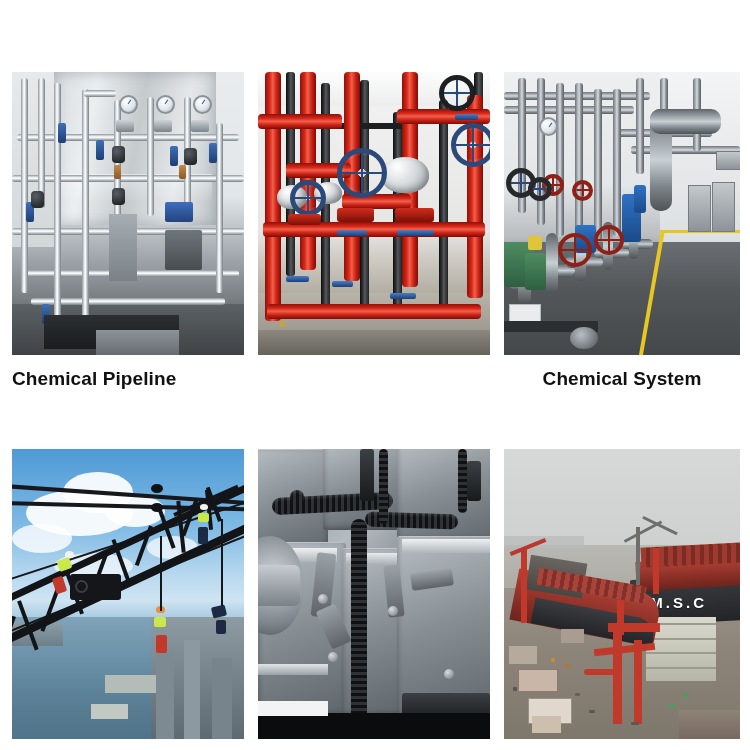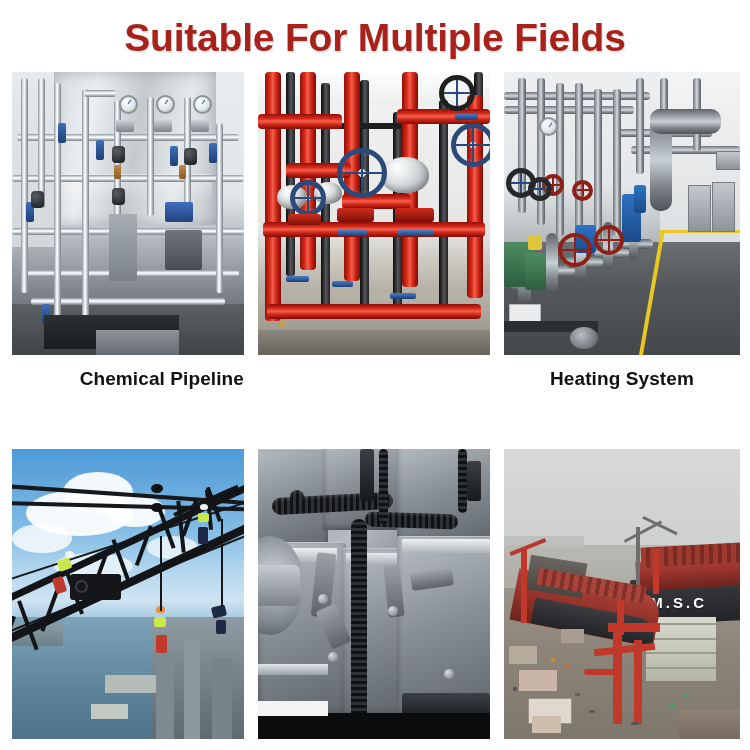--- a/index.html
+++ b/index.html
@@ -65,21 +65,21 @@
     text-align: center;
     font-family: "Liberation Sans", sans-serif;
     font-size: 19px;
     font-weight: bold;
     letter-spacing: 0.1px;
     color: #111111;
     line-height: 24px;
     white-space: nowrap;
   }
   .cell:nth-child(1) .caption,
-  .cell:nth-child(4) .caption { text-align: right; }
+  .cell:nth-child(4) .caption { text-align: left; }
 
   
   .layer { position: absolute; inset: 0; }
 
   
   .chem-bg {
     background:
       linear-gradient(180deg,#e9ecee 0%,#e2e6e9 44%,#c9ced2 52%,#9fa5aa 66%,#6d7377 84%,#53585c 100%);
   }
   .chem-panel {
@@ -315,21 +315,20 @@
     font-weight:bold; letter-spacing:3px; font-size:15px;
     text-shadow:0 1px 1px rgba(0,0,0,.45);
   }
   .speck{ position:absolute; border-radius:1px; }
 </style>
 </head>
 <body>
 
 <div class="page">
 
-  <div class="title">Suitable For Multiple Fields</div>
 
   <div class="grid">
 
     <div class="cell">
       <div class="thumb chem-bg">
         <div class="layer">
           <div class="chem-wall"></div>
           <div class="chem-panel"></div>
           <div class="chem-floor"></div>
 
@@ -497,21 +496,21 @@
 
           <div class="cabinet" style="left:78%;top:40%;width:9%;height:16%;"></div>
           <div class="cabinet" style="left:88%;top:39%;width:9%;height:17%;"></div>
           <div class="cabinet" style="left:90%;top:28%;width:10%;height:6%;"></div>
 
           <div style="position:absolute;left:2%;top:82%;width:13%;height:9%;background:#e9ebec;border:1px solid #b5babd;"></div>
           <div style="position:absolute;left:0%;top:88%;width:40%;height:4%;background:#2c2f31;"></div>
           <div style="position:absolute;left:28%;bottom:2%;width:12%;height:8%;border-radius:50%;background:radial-gradient(circle at 40% 35%,#b9c0c5,#4d5256);"></div>
         </div>
       </div>
-      <div class="caption">Heating System</div>
+      <div class="caption">Chemical System</div>
     </div>
 
     <div class="cell row2">
       <div class="thumb arch-sky">
         <div class="layer">
 
           <div class="cloud" style="left:6%;top:14%;width:46%;height:16%;"></div>
           <div class="cloud" style="left:22%;top:8%;width:30%;height:14%;"></div>
           <div class="cloud" style="left:40%;top:16%;width:26%;height:11%;"></div>
           <div class="cloud" style="left:0%;top:26%;width:26%;height:10%;opacity:.8;"></div>

